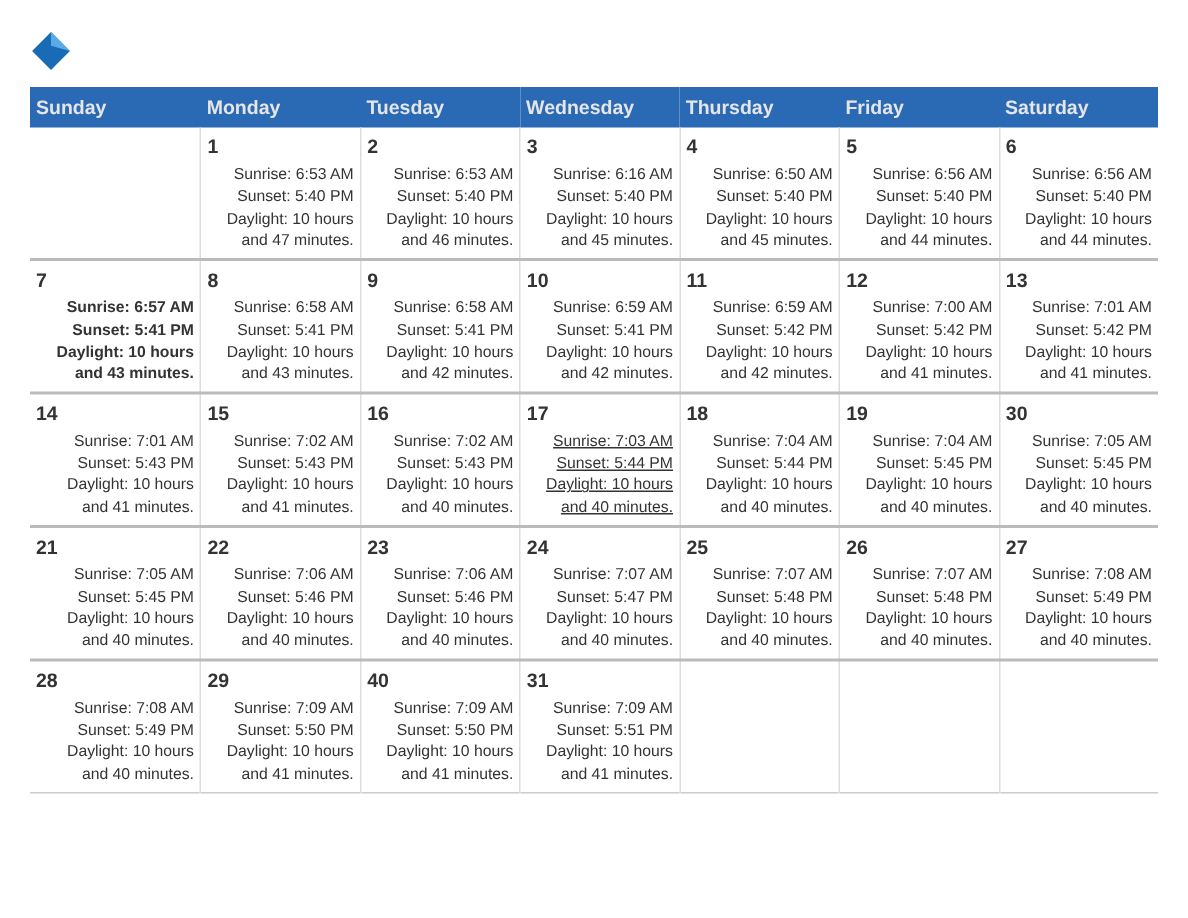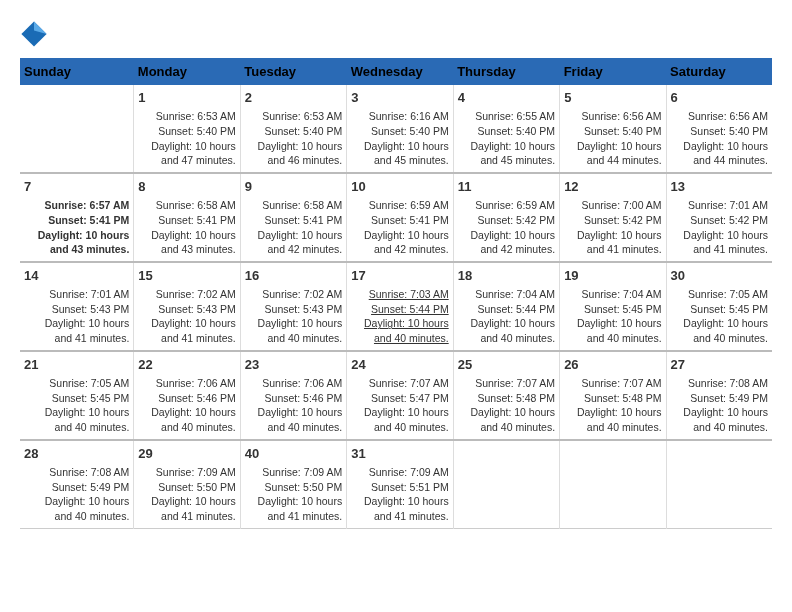--- a/index.html
+++ b/index.html
@@ -44,21 +44,21 @@
       font-size: 16px;
       color: #555;
     }
     table {
       width: 100%;
       border-collapse: collapse;
       font-size: 11px;
     }
     thead tr th {
       background-color: #2a6ab5;
-      color: #000000;
+      color: #e5e5e5;
       padding: 6px 4px;
       text-align: left;
       font-size: 13px;
       font-weight: bold;
     }
     tbody tr {
       border-bottom: 1px solid #ccc;
     }
     tbody tr td {
       vertical-align: top;
@@ -137,21 +137,21 @@
         </td>
         <td>
           <span class="day-num">3</span>
           <div class="cell-content" style="white-space: pre-line;">Sunrise: 6:16 AM
 Sunset: 5:40 PM
 Daylight: 10 hours
 and 45 minutes.</div>
         </td>
         <td>
           <span class="day-num">4</span>
-          <div class="cell-content" style="white-space: pre-line;">Sunrise: 6:55 AM
+          <div class="cell-content" style="white-space: pre-line;">Sunrise: 6:50 AM
 Sunset: 5:40 PM
 Daylight: 10 hours
 and 45 minutes.</div>
         </td>
         <td>
           <span class="day-num">5</span>
           <div class="cell-content" style="white-space: pre-line;">Sunrise: 6:56 AM
 Sunset: 5:40 PM
 Daylight: 10 hours
 and 44 minutes.</div>

